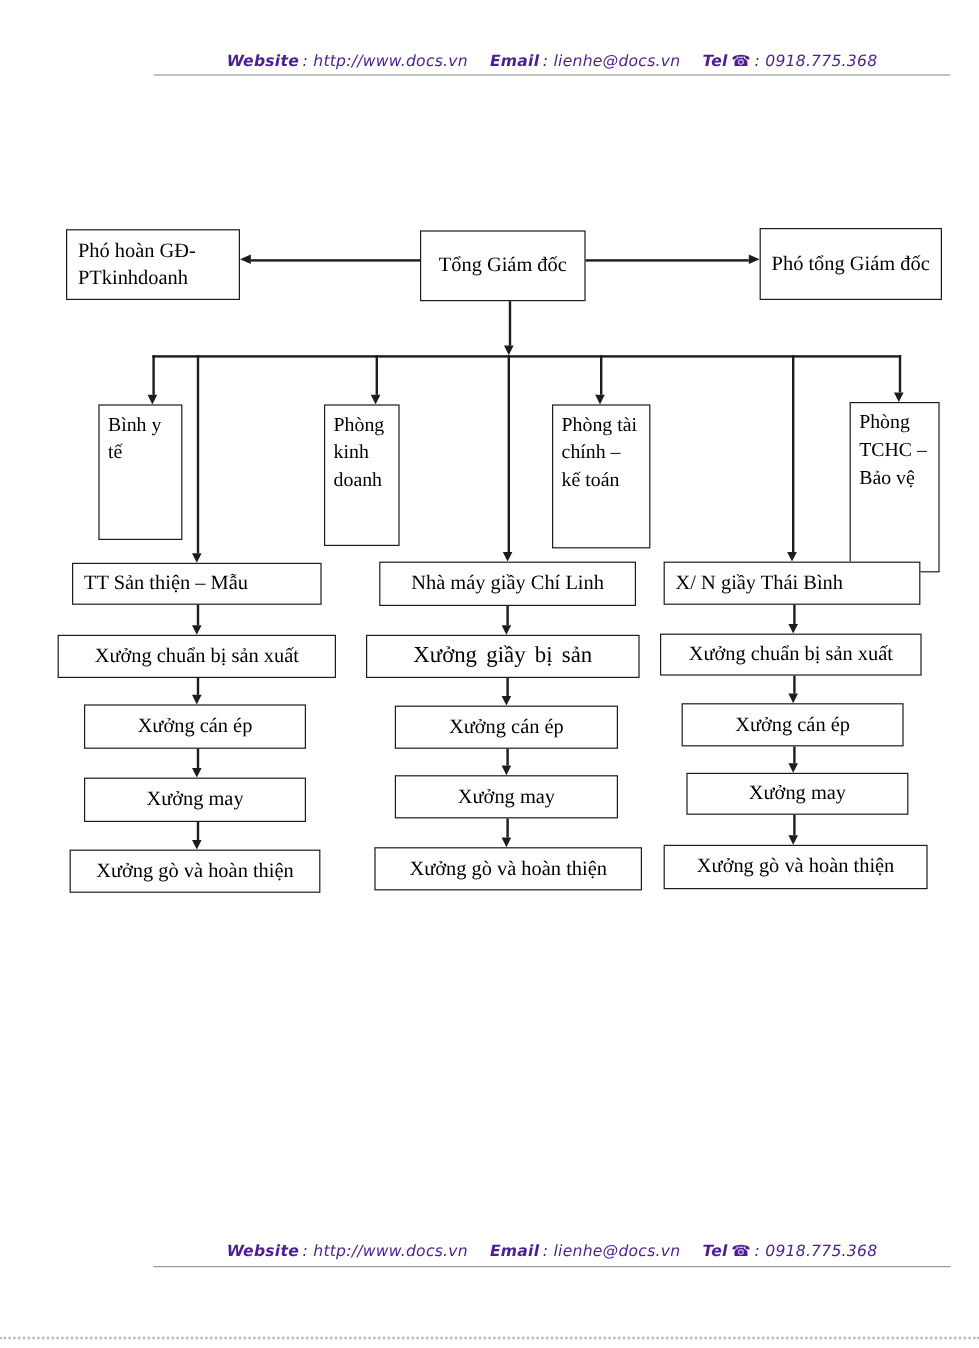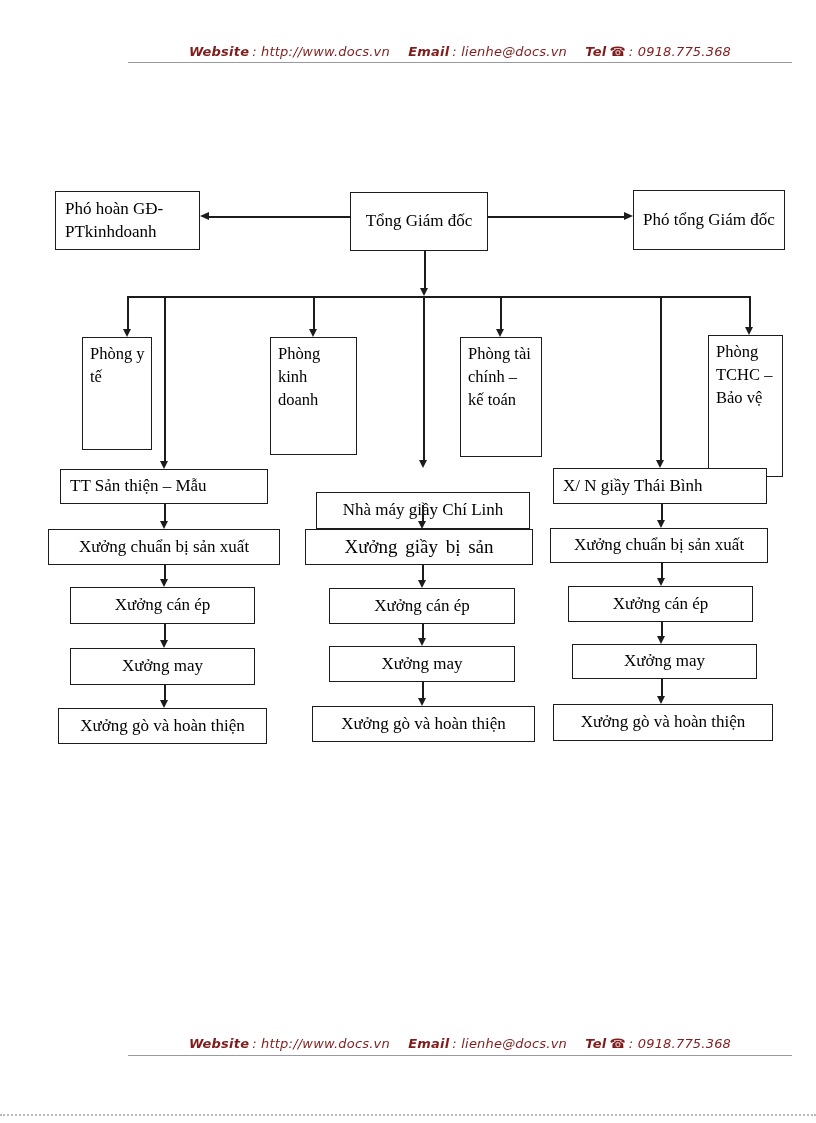--- a/index.html
+++ b/index.html
@@ -1,21 +1,21 @@
 <!DOCTYPE html>
 <html><head>
 <meta charset="utf-8">
 <style>
   html,body{margin:0;padding:0;background:#ffffff;}
   #page{position:relative;width:816px;height:1123px;background:#ffffff;overflow:hidden;
         font-family:"Liberation Serif","DejaVu Serif",serif;color:#000;}
   
   .meta{position:absolute;left:128px;width:664px;text-align:center;
         font-family:"DejaVu Sans","Liberation Sans",sans-serif;
-        font-size:13px;font-style:italic;color:#7f1d1d;letter-spacing:.2px;white-space:nowrap;}
+        font-size:13px;font-style:italic;color:#4c1d95;letter-spacing:.2px;white-space:nowrap;}
   .meta .lbl{font-weight:bold;margin-left:14px;}
   .meta .lbl:first-child{margin-left:0;}
   .meta .val{margin-left:3px;}
   .meta .phone{font-style:normal;font-weight:bold;margin-left:3px;}
   .rule{position:absolute;left:128px;width:664px;height:0;border-top:1.5px solid #9a9a9a;}
   .dotrule{position:absolute;left:0;width:816px;height:0;border-top:2px dotted #b8b8b8;}
   
   .box{position:absolute;box-sizing:border-box;border:1.5px solid #1c1c1c;background:#fff;
        display:flex;align-items:center;font-size:17px;line-height:1.3;}
   .ctr{justify-content:center;text-align:center;}
@@ -78,23 +78,23 @@
   <div class="vl" style="left:500px;top:296px;height:33px;"></div>
   <div class="ad" style="left:496px;top:329px;"></div>
 
   <div class="vl" style="left:660px;top:296px;height:164px;"></div>
   <div class="ad" style="left:656px;top:460px;"></div>
 
   <div class="vl" style="left:749px;top:296px;height:31px;"></div>
   <div class="ad" style="left:745px;top:327px;"></div>
 
   <div class="box dept" style="left:82px;top:337px;width:70px;height:113px;">
-    <span>Phòng y tế</span>
+    <span>Bình y tế</span>
   </div>
-  <div class="box dept" style="left:270px;top:337px;width:87px;height:118px;">
+  <div class="box dept" style="left:270px;top:337px;width:63px;height:118px;">
     <span>Phòng kinh doanh</span>
   </div>
   <div class="box dept" style="left:460px;top:337px;width:82px;height:120px;">
     <span>Phòng tài chính – kế toán</span>
   </div>
   <div class="box dept" style="left:708px;top:335px;width:75px;height:142px;">
     <span>Phòng TCHC – Bảo vệ</span>
   </div>
 
   <div class="box lft" style="left:60px;top:469px;width:208px;height:35px;">
@@ -114,21 +114,21 @@
   </div>
   <div class="vl" style="left:164px;top:504px;height:17px;"></div>
   <div class="ad" style="left:160px;top:521px;"></div>
   <div class="vl" style="left:164px;top:565px;height:14px;"></div>
   <div class="ad" style="left:160px;top:579px;"></div>
   <div class="vl" style="left:164px;top:624px;height:16px;"></div>
   <div class="ad" style="left:160px;top:640px;"></div>
   <div class="vl" style="left:164px;top:685px;height:15px;"></div>
   <div class="ad" style="left:160px;top:700px;"></div>
 
-  <div class="box ctr" style="left:316px;top:492px;width:214px;height:37px;">
+  <div class="box ctr" style="left:316px;top:468px;width:214px;height:37px;">
     <span>Nhà máy giầy Chí Linh</span>
   </div>
   <div class="box ctr big" style="left:305px;top:529px;width:228px;height:36px;">
     <span>Xưởng giầy bị sản</span>
   </div>
   <div class="box ctr" style="left:329px;top:588px;width:186px;height:36px;">
     <span>Xưởng cán ép</span>
   </div>
   <div class="box ctr" style="left:329px;top:646px;width:186px;height:36px;">
     <span>Xưởng may</span>

